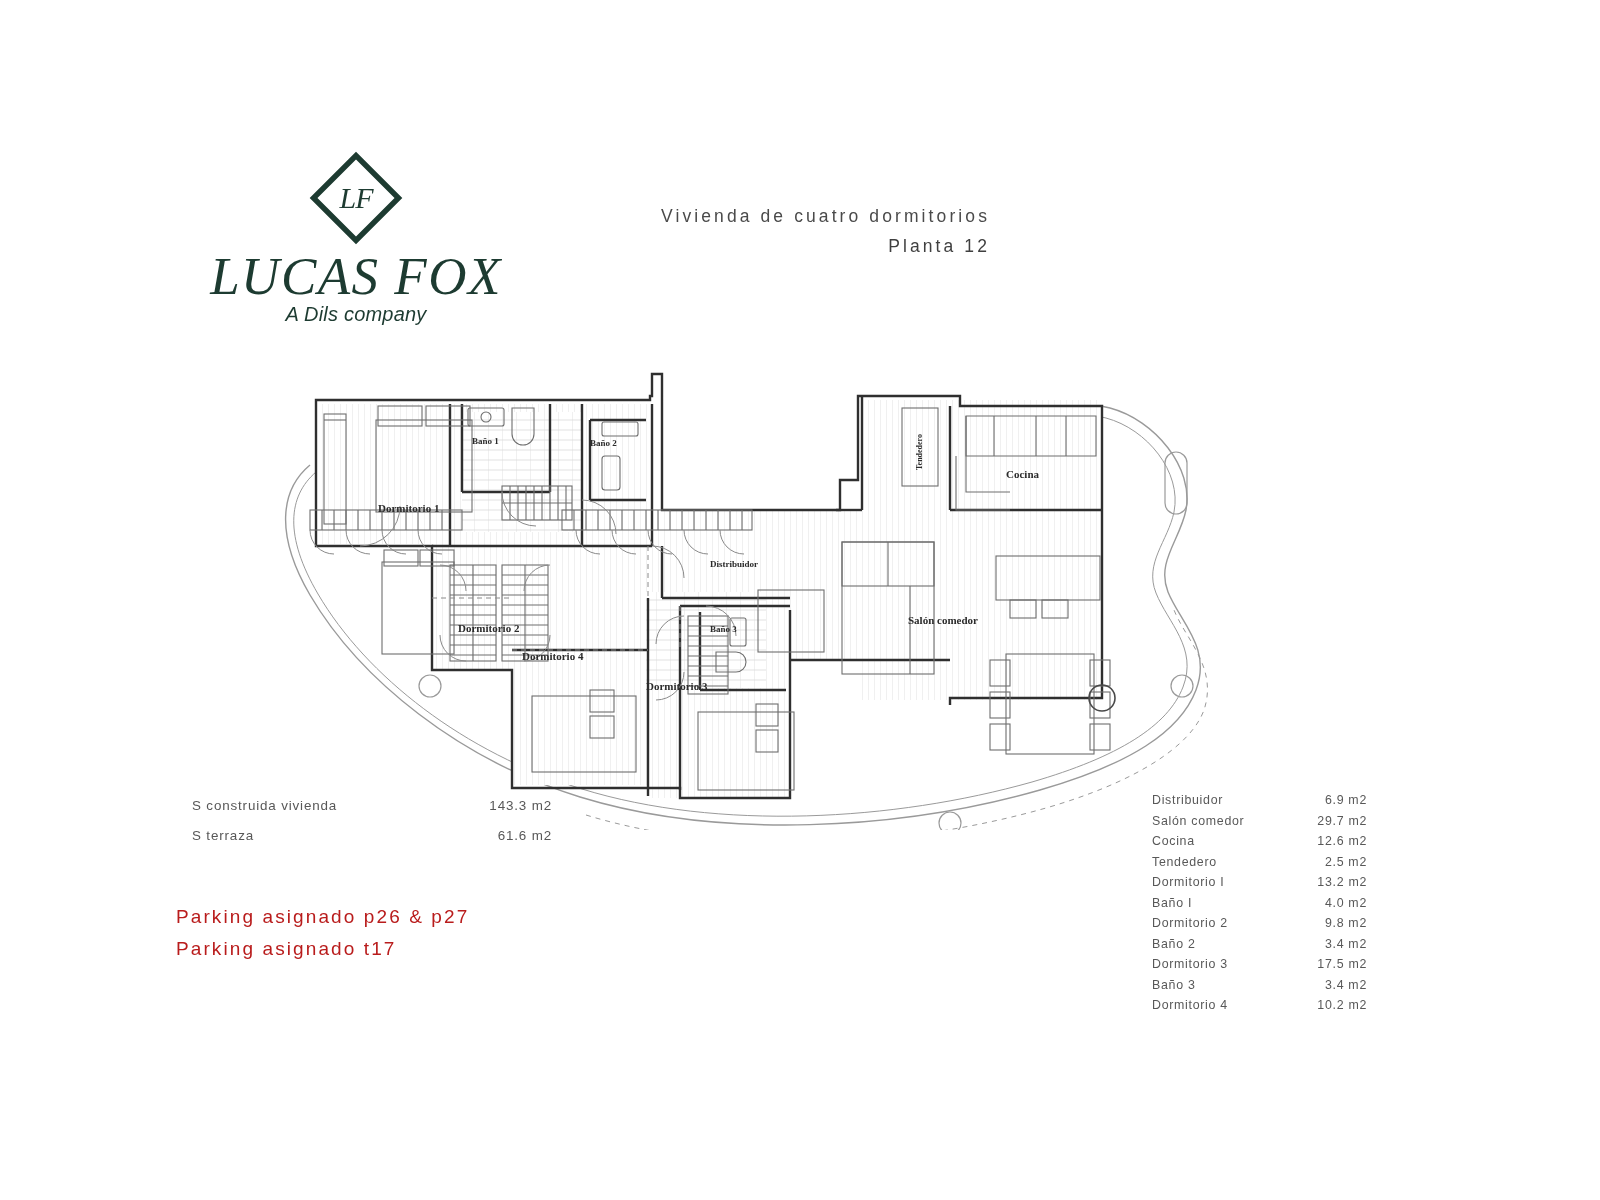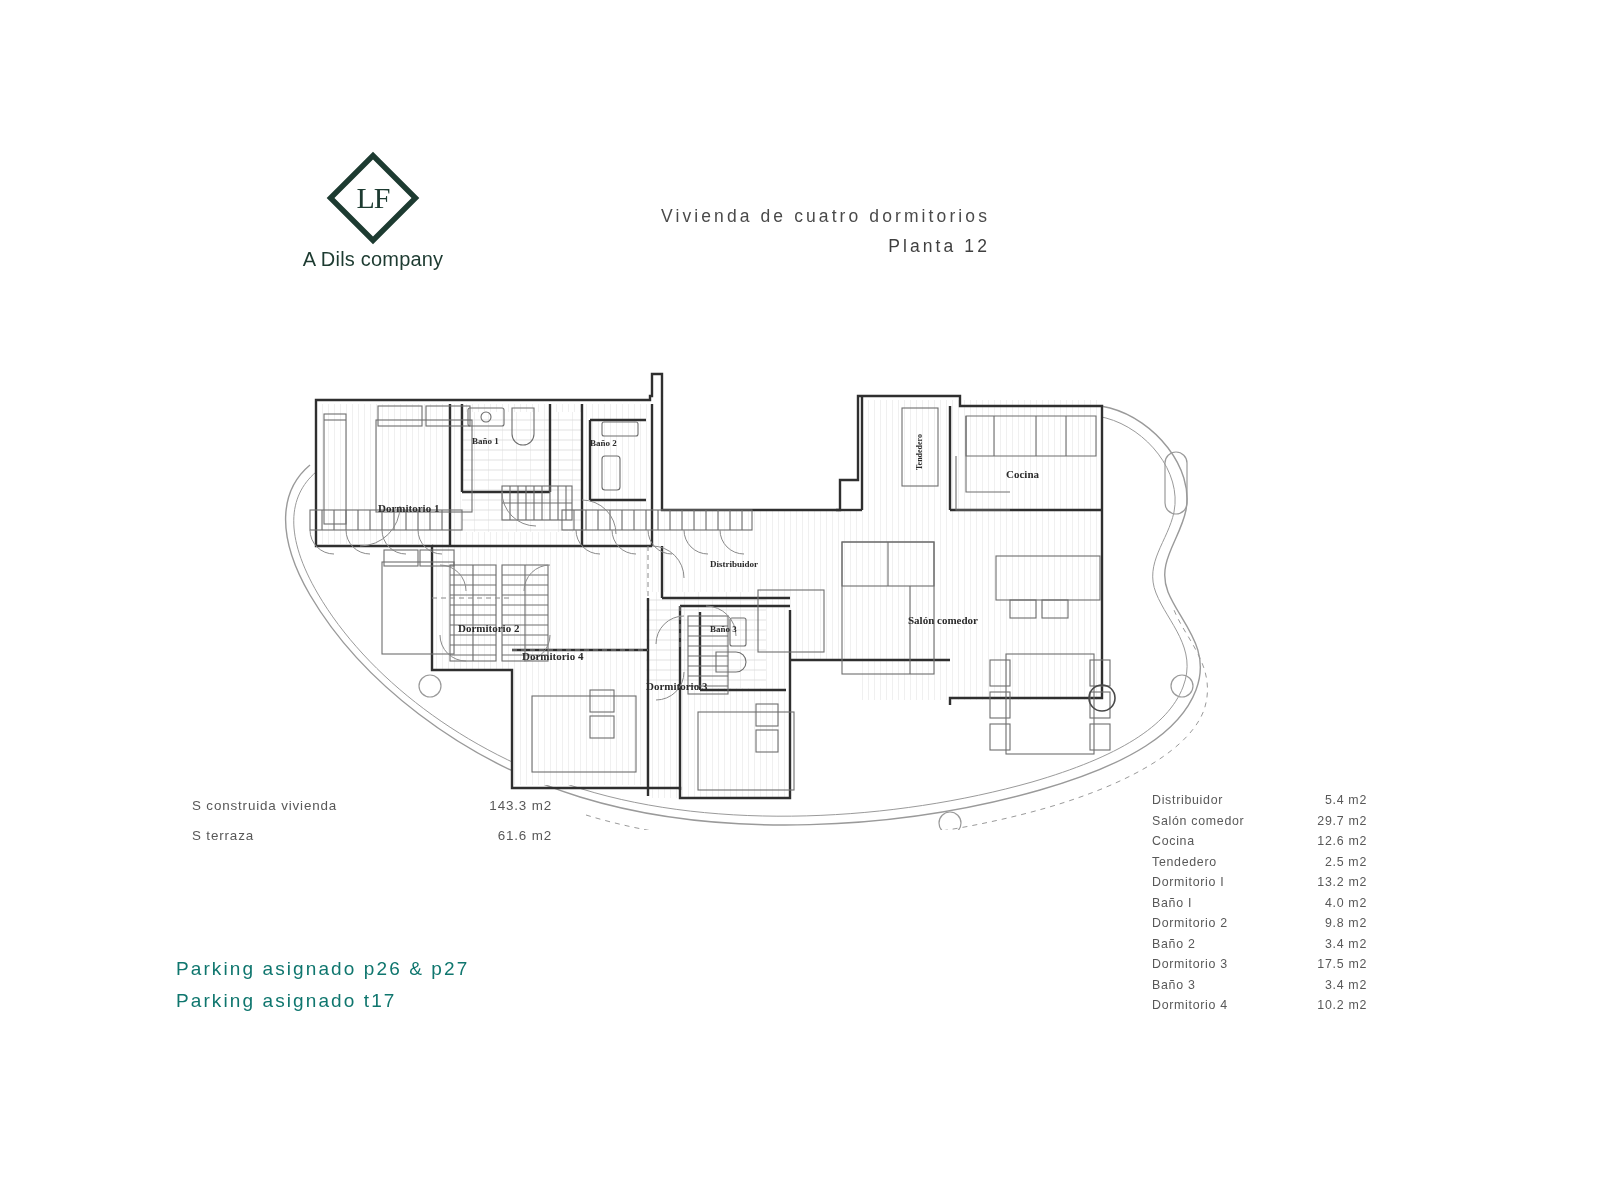--- a/index.html
+++ b/index.html
@@ -3,21 +3,21 @@
 <meta charset="utf-8">
 <style>
   html,body{margin:0;padding:0;}
   body{
     width:1600px;height:1200px;background:#ffffff;overflow:hidden;
     font-family:"Liberation Sans", sans-serif;position:relative;
   }
   .page{position:absolute;inset:0;}
 
   
-  #brand{position:absolute;left:213px;top:148px;width:320px;text-align:center;}
+  #brand{position:absolute;left:196px;top:148px;width:320px;text-align:center;font-style:italic;}
   #logo-mark{width:100px;height:100px;margin:0 auto;display:block;}
   #brand-name{
     font-family:"Liberation Serif", serif;
     font-size:53px;letter-spacing:1.5px;color:#1d3b31;
     margin-top:2px;line-height:1;font-weight:400;
   }
   #brand-tag{
     font-family:"Liberation Sans", sans-serif;
     font-size:20px;color:#1d3b31;letter-spacing:.2px;
   }
@@ -26,21 +26,21 @@
   #title-block{position:absolute;left:560px;top:206px;width:430px;text-align:right;color:#4a4a4a;}
   #title-main{font-size:17.5px;letter-spacing:3.1px;white-space:nowrap;}
   #title-sub{font-size:17.5px;letter-spacing:3.1px;font-weight:normal;margin-top:9px;color:#3f3f3f;}
 
   
   #areas-left{position:absolute;left:192px;top:798px;width:360px;color:#585858;font-size:13.4px;letter-spacing:.85px;}
   #areas-left .row{display:flex;justify-content:space-between;align-items:flex-start;margin-bottom:13px;}
   #areas-left .lbl{white-space:pre-line;line-height:1.25;}
   #areas-left .val{white-space:nowrap;}
 
-  #notes{position:absolute;left:176px;top:958px;color:#0f766e;font-size:19px;letter-spacing:2.1px;}
+  #notes{position:absolute;left:176px;top:906px;color:#b91c1c;font-size:19px;letter-spacing:2.1px;}
   #notes div{margin-bottom:10px;white-space:nowrap;}
 
   #areas-right{position:absolute;left:1152px;top:793px;width:215px;color:#585858;font-size:12.4px;letter-spacing:.7px;}
   #areas-right .row{display:flex;justify-content:space-between;margin-bottom:6.5px;}
 
   
   #plan{position:absolute;left:250px;top:360px;width:1060px;height:470px;}
   #plan svg{display:block;width:100%;height:100%;}
   .rlabel{font-family:"Liberation Serif", serif;font-weight:bold;fill:#2b2b2b;}
 </style>
@@ -49,20 +49,21 @@
 
 <div class="page">
 
   <div id="brand">
     <svg id="logo-mark" viewBox="0 0 100 100">
       <rect x="20" y="20" width="60" height="60" transform="rotate(45 50 50)" fill="none" stroke="#1d3b31" stroke-width="5.5" stroke-linejoin="miter"></rect>
       <g fill="#1d3b31" font-family="Liberation Serif, serif" font-size="30" font-weight="400">
         <text x="50" y="60" text-anchor="middle" letter-spacing="-1">LF</text>
       </g>
     </svg>
+    <div id="brand-name">LUCAS FOX</div>
     <div id="brand-tag">A Dils company</div>
   </div>
 
   <div id="title-block">
     <div id="title-main">Vivienda de cuatro dormitorios</div>
     <div id="title-sub">Planta 12</div>
   </div>
 
   <div id="plan">
   <svg viewBox="0 0 1060 470" xmlns="http://www.w3.org/2000/svg">
@@ -293,21 +294,21 @@
     </div>
 
   <div id="notes">
       <div>Parking asignado p26 &amp; p27</div>
       <div>Parking asignado t17</div>
     </div>
 
   <div id="areas-right">
       <div class="row">
         <span>Distribuidor</span>
-        <span>5.4 m2</span>
+        <span>6.9 m2</span>
       </div>
       <div class="row">
         <span>Salón comedor</span>
         <span>29.7 m2</span>
       </div>
       <div class="row">
         <span>Cocina</span>
         <span>12.6 m2</span>
       </div>
       <div class="row">

